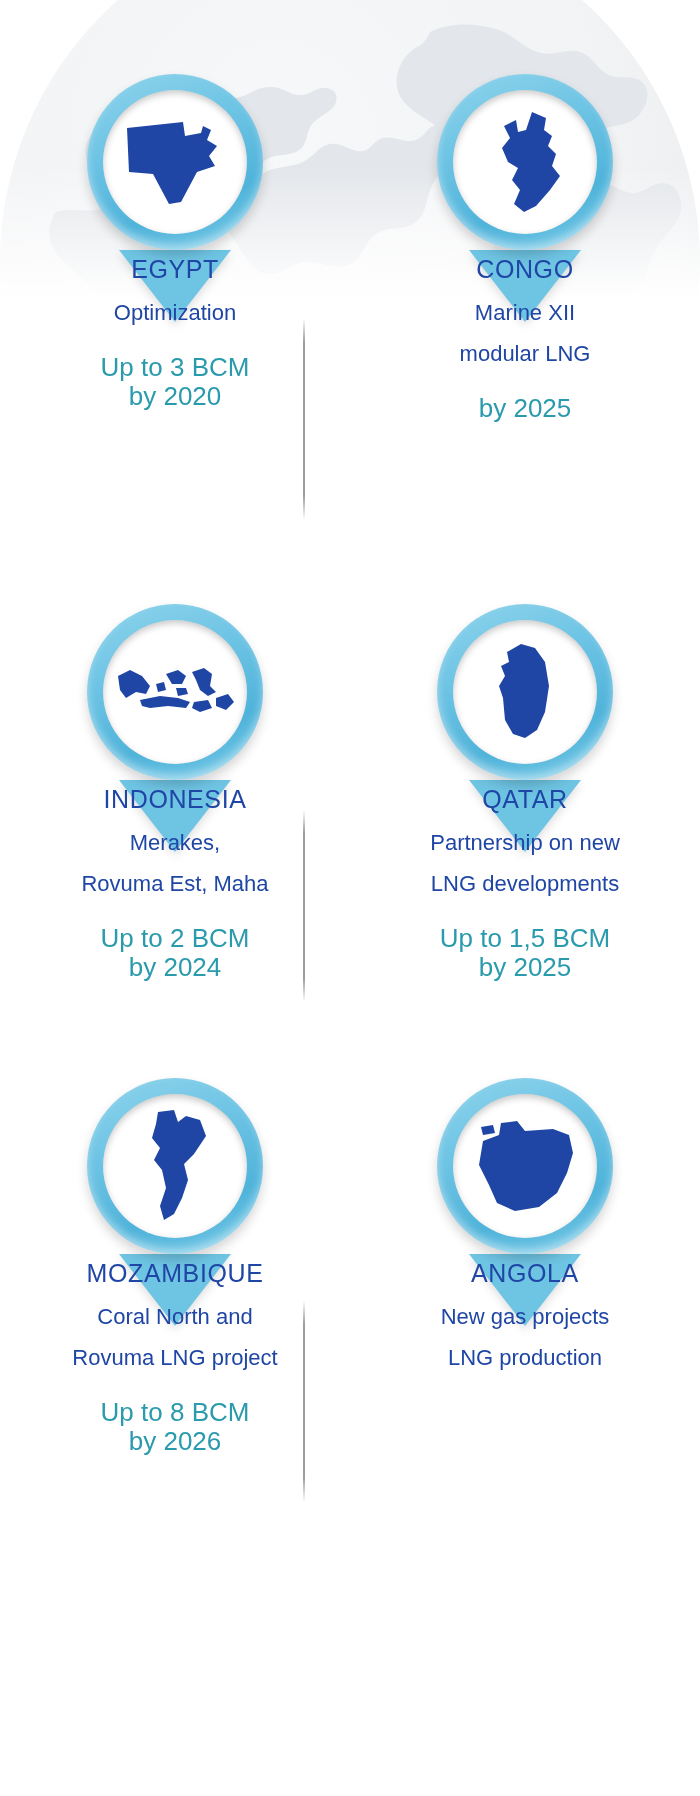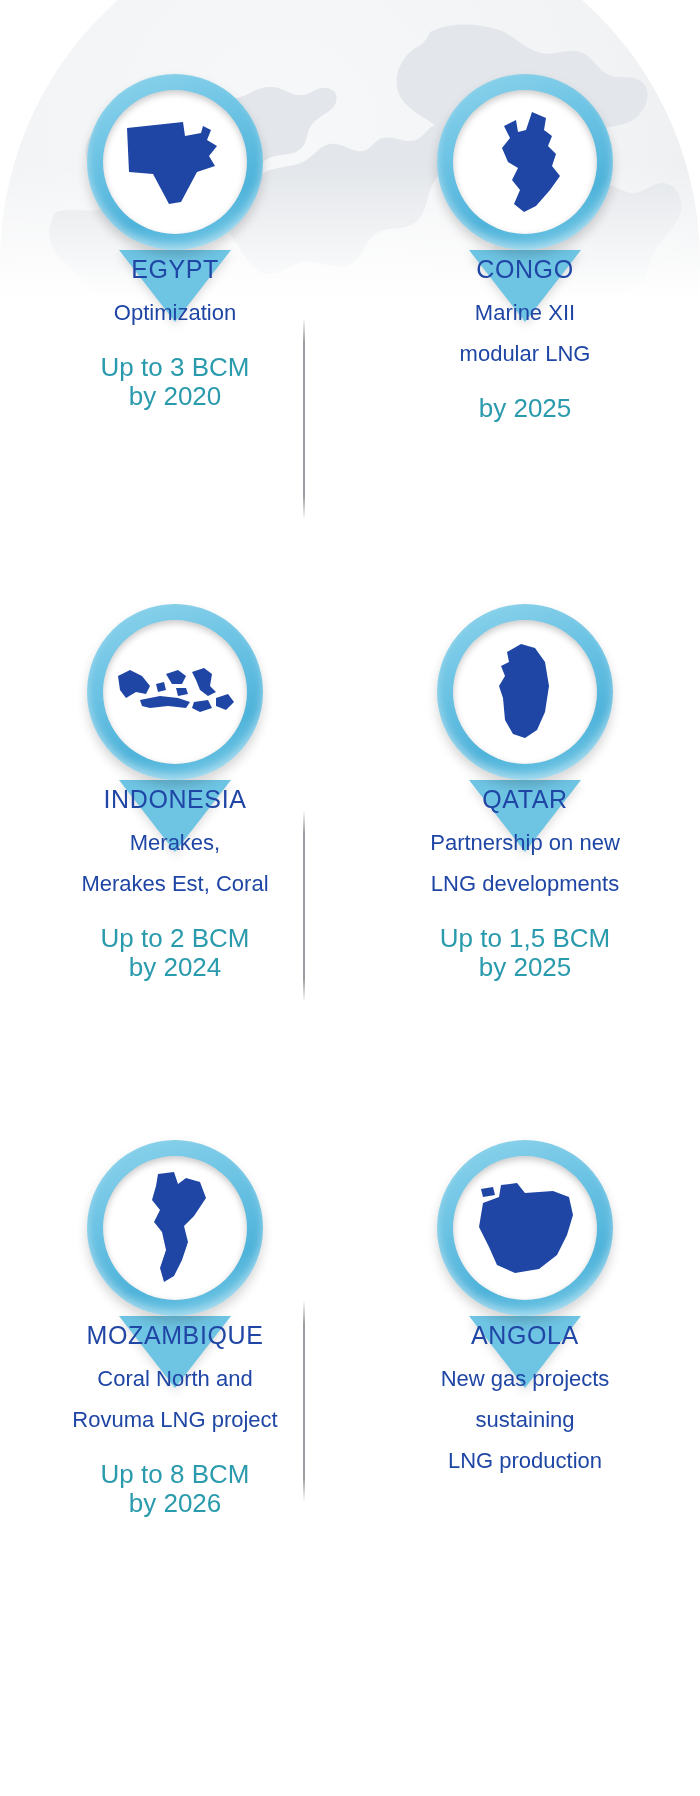--- a/index.html
+++ b/index.html
@@ -29,21 +29,21 @@
   }
 
   
   .grid{position:absolute;left:0;top:0;width:700px;height:1456px;}
 
   .cell{position:absolute;width:350px;}
   .col-l{left:0;}
   .col-r{left:350px;}
   .row1{top:0;}
   .row2{top:530px;}
-  .row3{top:1066px;}
+  .row3{top:1004px;}
 
   
   .pin{position:relative;height:252px;}
   .pin-inner{
     position:absolute;left:50%;top:74px;transform:translateX(-50%);
     width:176px;height:176px;
   }
   .pin-tail{
     position:absolute;left:50%;top:176px;transform:translateX(-50%);
     width:0;height:0;
@@ -196,21 +196,21 @@
               <path d="M40 22 L48 20 L50 28 L42 30 Z"></path>
               <path d="M60 26 L70 26 L72 32 L62 34 Z"></path>
             </g>
           </svg>
         </div>
       </div>
     </div>
     <div class="txt">
       <div class="country">INDONESIA</div>
       <div class="desc">Merakes,</div>
-      <div class="desc">Merakes Est, Coral</div>
+      <div class="desc">Rovuma Est, Maha</div>
       <div class="bcm-block">
         <div class="bcm">Up to 2 BCM</div>
         <div class="bcm">by 2024</div>
       </div>
     </div>
   </div>
 
   <div class="cell col-r row2 r2">
     <div class="pin">
       <div class="pin-inner">
@@ -265,18 +265,17 @@
         <div class="pin-face">
           <svg width="104" height="94" viewBox="0 0 104 94">
             <path class="map-shape" d="M10 22 L26 16 L28 4 L44 2 L52 12 L80 10 L96 16 L100 34 L94 54 L84 74 L66 88 L42 92 L24 84 L16 66 L6 46 Z M8 8 L20 6 L22 14 L10 16 Z"></path>
           </svg>
         </div>
       </div>
     </div>
     <div class="txt">
       <div class="country">ANGOLA</div>
       <div class="desc">New gas projects</div>
-      <div class="desc">sustaining</div>
       <div class="desc">LNG production</div>
     </div>
   </div>
 
 </div>
 
 </body></html>

